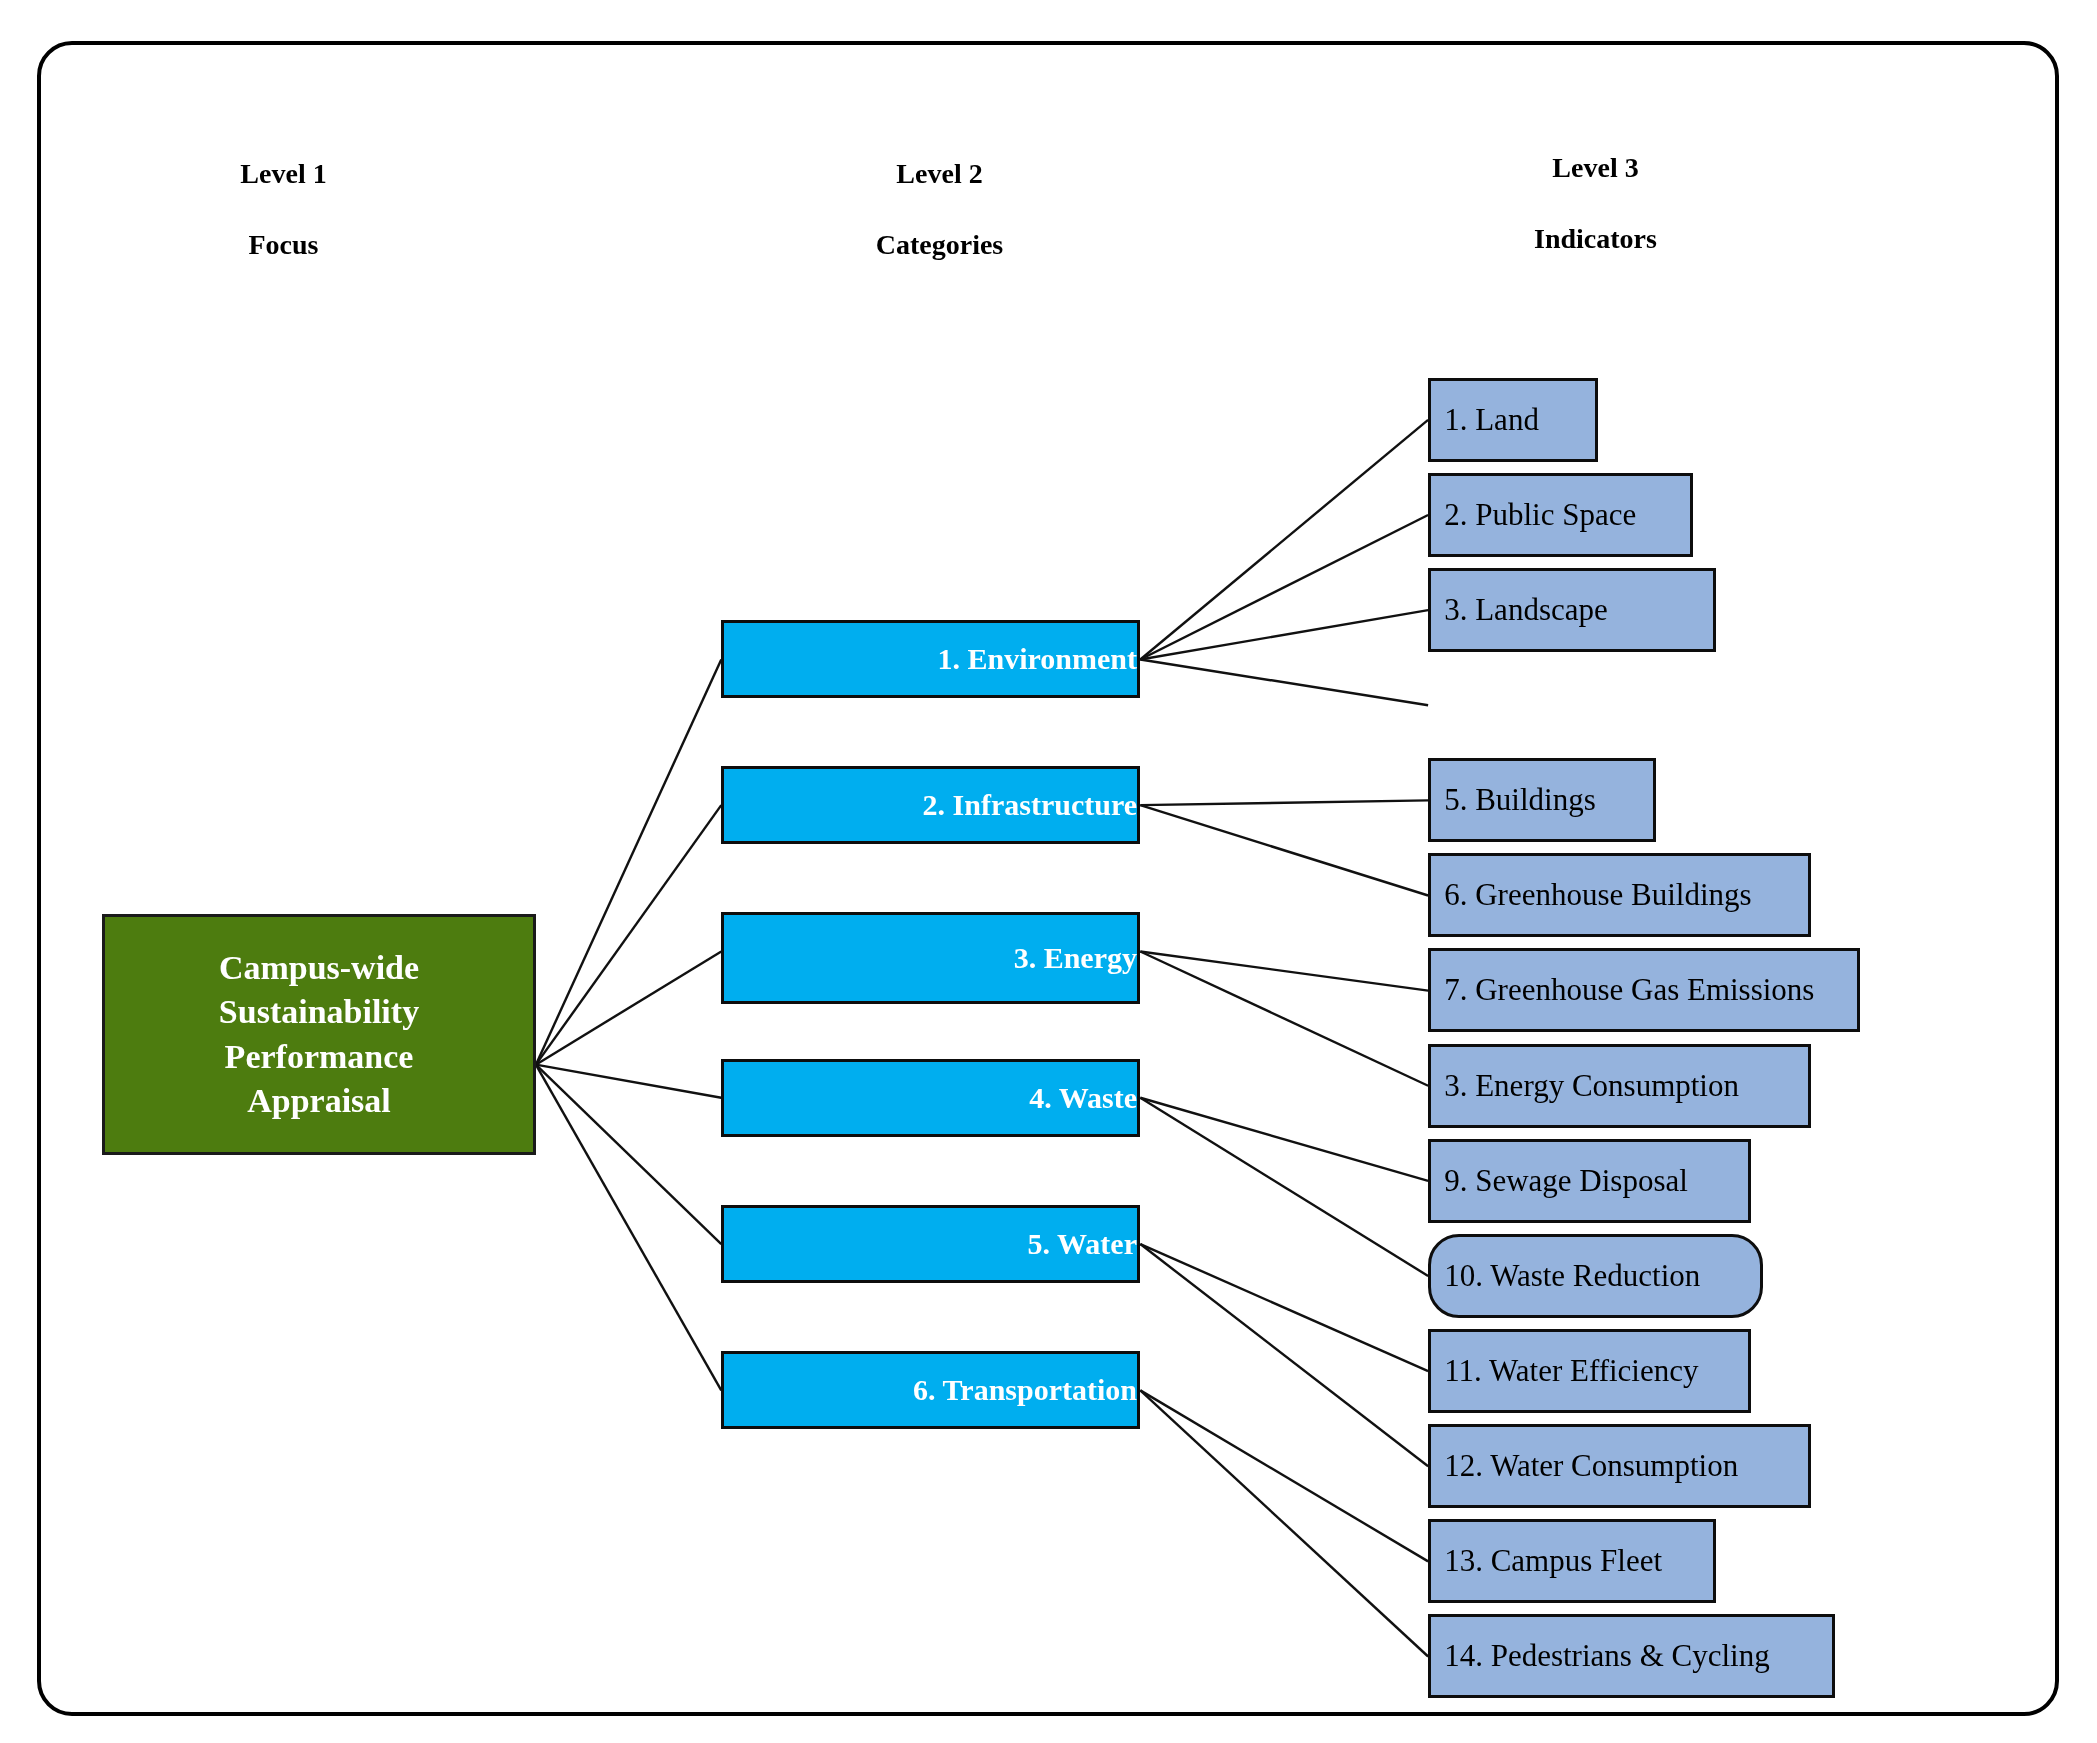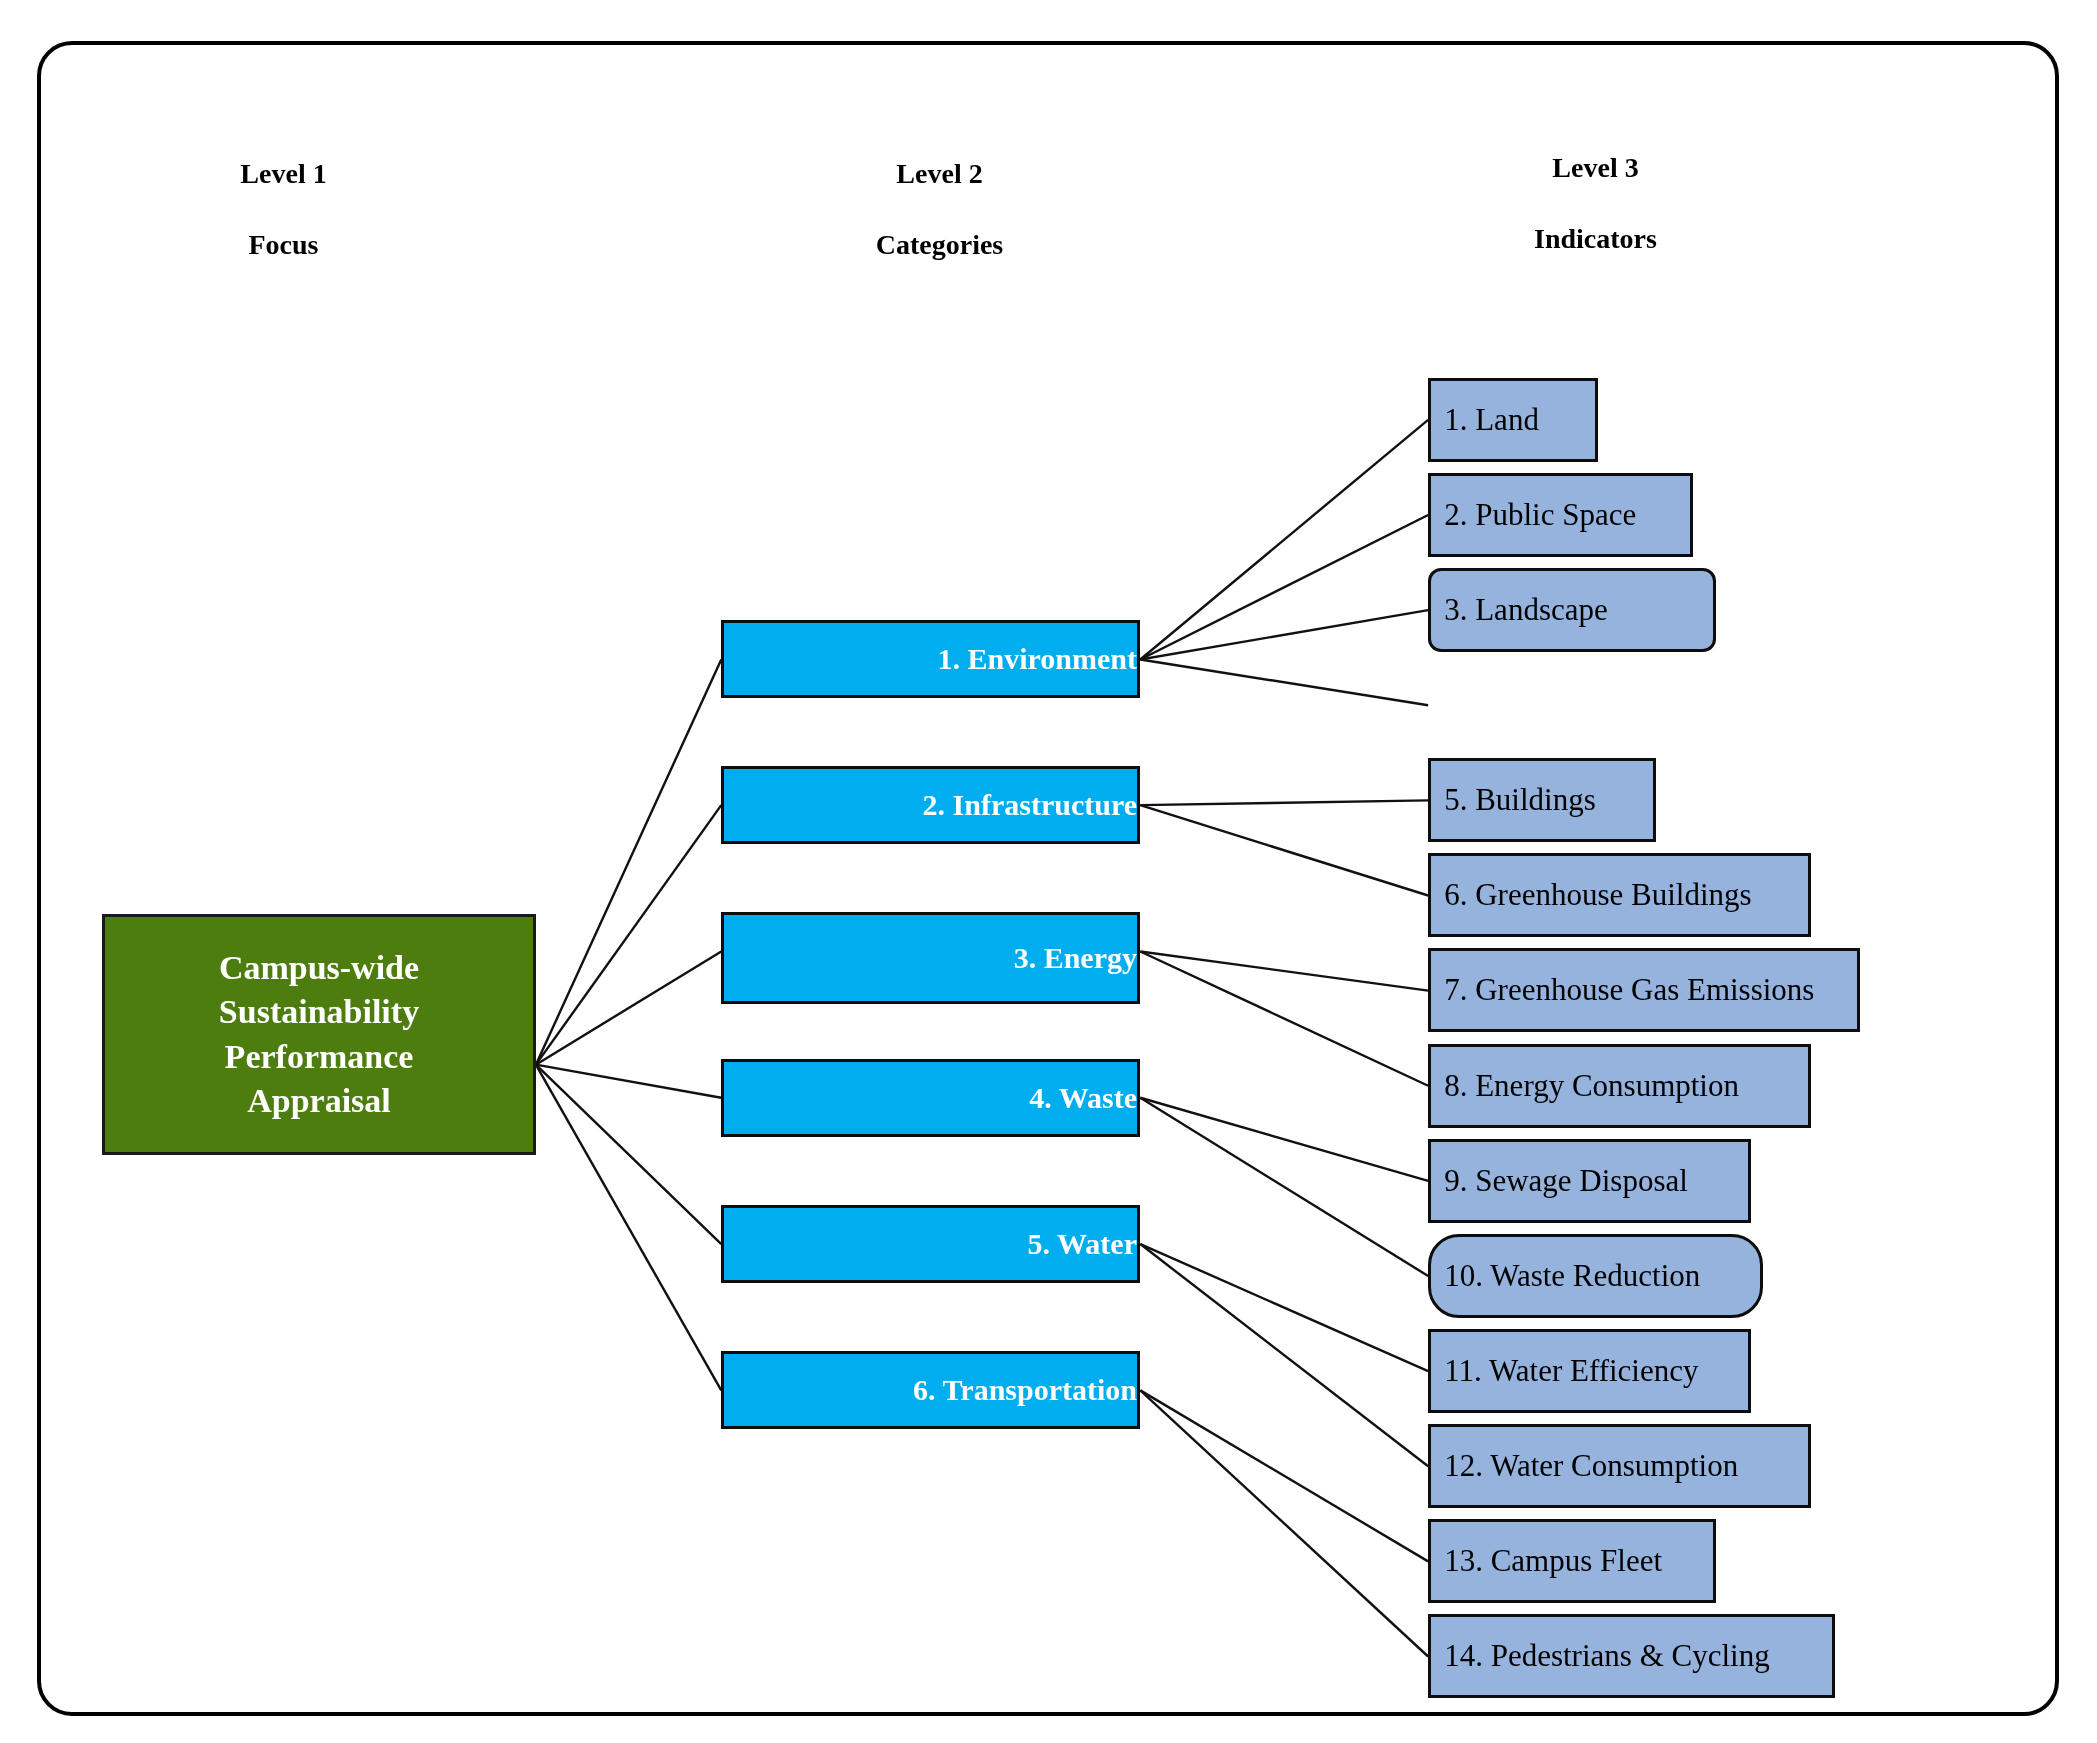--- a/index.html
+++ b/index.html
@@ -159,34 +159,34 @@
   <div class="node node-l2" style="left:721px; top:1351px; width:419px; height:78px;">
     <span>6. Transportation</span>
   </div>
 
   <div class="node node-l3" style="left:1428px; top:378px; width:170px; height:84px;">
     <span>1. Land</span>
   </div>
   <div class="node node-l3" style="left:1428px; top:473px; width:265px; height:84px;">
     <span>2. Public Space</span>
   </div>
-  <div class="node node-l3" style="left:1428px; top:568px; width:288px; height:84px;border-radius:13px;">
+  <div class="node node-l3" style="left:1428px; top:568px; width:288px; height:84px;">
     <span>3. Landscape</span>
   </div>
   <div class="node node-l3" style="left:1428px; top:758px; width:228px; height:84px;">
     <span>5. Buildings</span>
   </div>
   <div class="node node-l3" style="left:1428px; top:853px; width:383px; height:84px;">
     <span>6. Greenhouse Buildings</span>
   </div>
   <div class="node node-l3" style="left:1428px; top:948px; width:432px; height:84px;">
     <span>7. Greenhouse Gas Emissions</span>
   </div>
   <div class="node node-l3" style="left:1428px; top:1044px; width:383px; height:84px;">
-    <span>8. Energy Consumption</span>
+    <span>3. Energy Consumption</span>
   </div>
   <div class="node node-l3" style="left:1428px; top:1139px; width:323px; height:84px;">
     <span>9. Sewage Disposal</span>
   </div>
   <div class="node node-l3" style="left:1428px; top:1234px; width:335px; height:84px;border-radius:31px;">
     <span>10. Waste Reduction</span>
   </div>
   <div class="node node-l3" style="left:1428px; top:1329px; width:323px; height:84px;">
     <span>11. Water Efficiency</span>
   </div>

